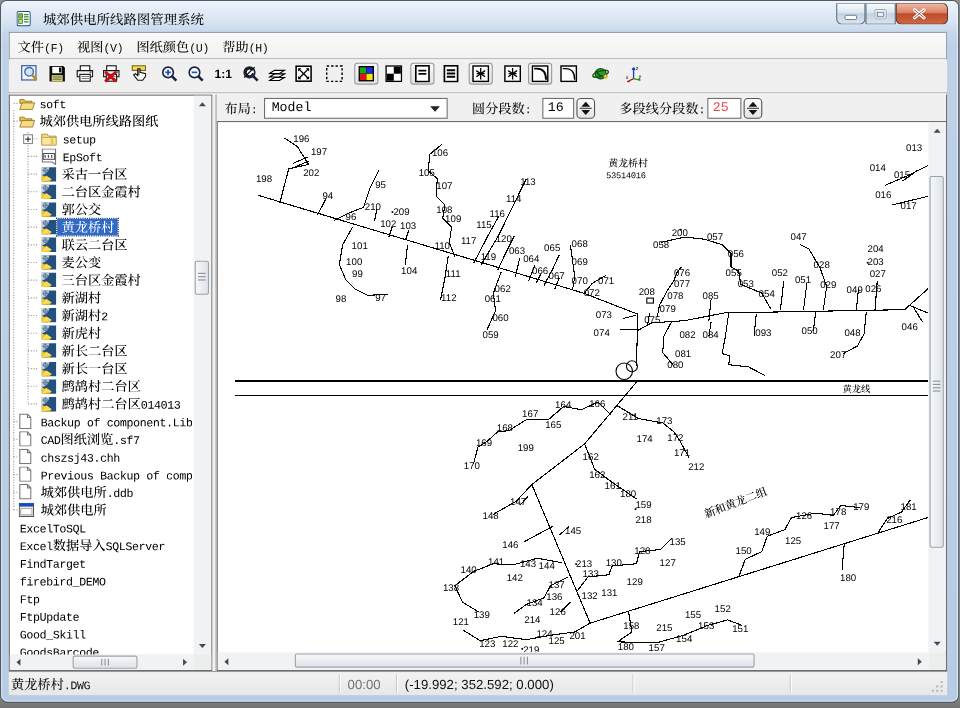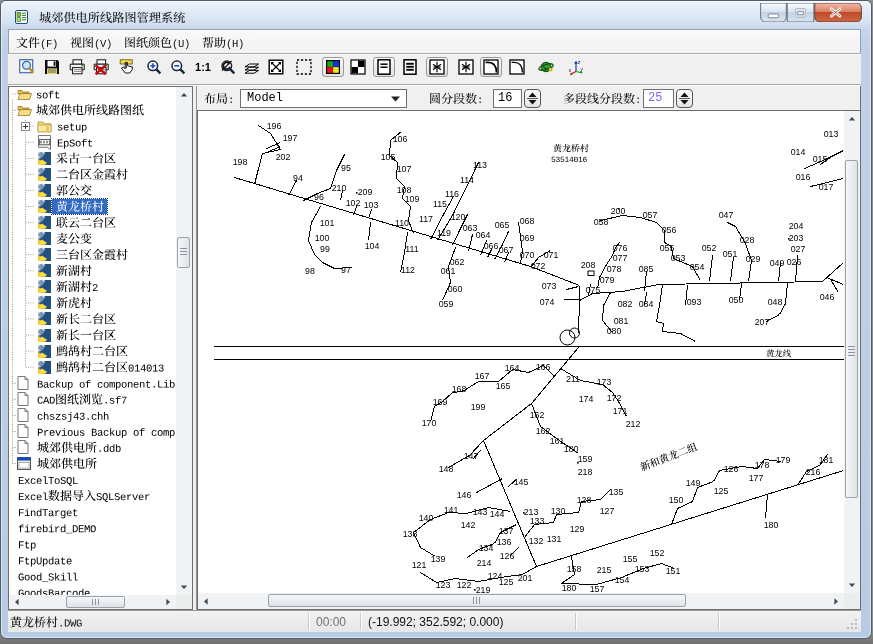--- a/index.html
+++ b/index.html
@@ -565,21 +565,21 @@
 <div style="position:absolute;left:197px;top:86px;width:664px;height:524px;background:#f0f0f0;"></div>
 <div style="position:absolute;left:860px;top:86px;width:1px;height:524px;background:#6e6e6e;"></div>
 <div style="position:absolute;left:240px;top:89px;width:167px;height:19px;background:#fff;border:1px solid #707070;"></div>
 <div class="abs" style="left:247px;top:91px;font:12px 'Liberation Mono',monospace;color:#000">Model</div>
 <svg class="abs" style="left:390px;top:94px" width="12" height="10">
     <path d="M1,2.5 h9 l-4.5,5 z" fill="#222"></path>
   </svg>
 <div style="position:absolute;left:493px;top:89px;width:29px;height:19px;background:#fff;border:1px solid #707070;"></div>
 <div class="abs" style="left:498px;top:91px;font:12px 'Liberation Mono',monospace;color:#000">16</div>
 <div style="position:absolute;left:643px;top:89px;width:31px;height:19px;background:#fff;border:1px solid #707070;"></div>
-<div class="abs" style="left:648px;top:91px;font:12px 'Liberation Mono',monospace;color:#8b5cf6">25</div>
+<div class="abs" style="left:648px;top:91px;font:12px 'Liberation Mono',monospace;color:#ef4444">25</div>
 <div style="position:absolute;left:524px;top:89px;width:17px;height:19px;background:linear-gradient(#fcfcfc,#e4e4e4);border:1px solid #555;border-radius:4px;"></div>
 <svg class="abs" style="left:524px;top:89px" width="17" height="19">
     <path d="M4.5,8 h8 l-4,-4.5 z" fill="#111"></path>
     <path d="M4.5,11 h8 l-4,4.5 z" fill="#111"></path>
     <line x1="3" y1="9.5" x2="14" y2="9.5" stroke="#555"></line>
   </svg>
 <div style="position:absolute;left:676px;top:89px;width:17px;height:19px;background:linear-gradient(#fcfcfc,#e4e4e4);border:1px solid #555;border-radius:4px;"></div>
 <svg class="abs" style="left:676px;top:89px" width="17" height="19">
     <path d="M4.5,8 h8 l-4,-4.5 z" fill="#111"></path>
     <path d="M4.5,11 h8 l-4,4.5 z" fill="#111"></path>

